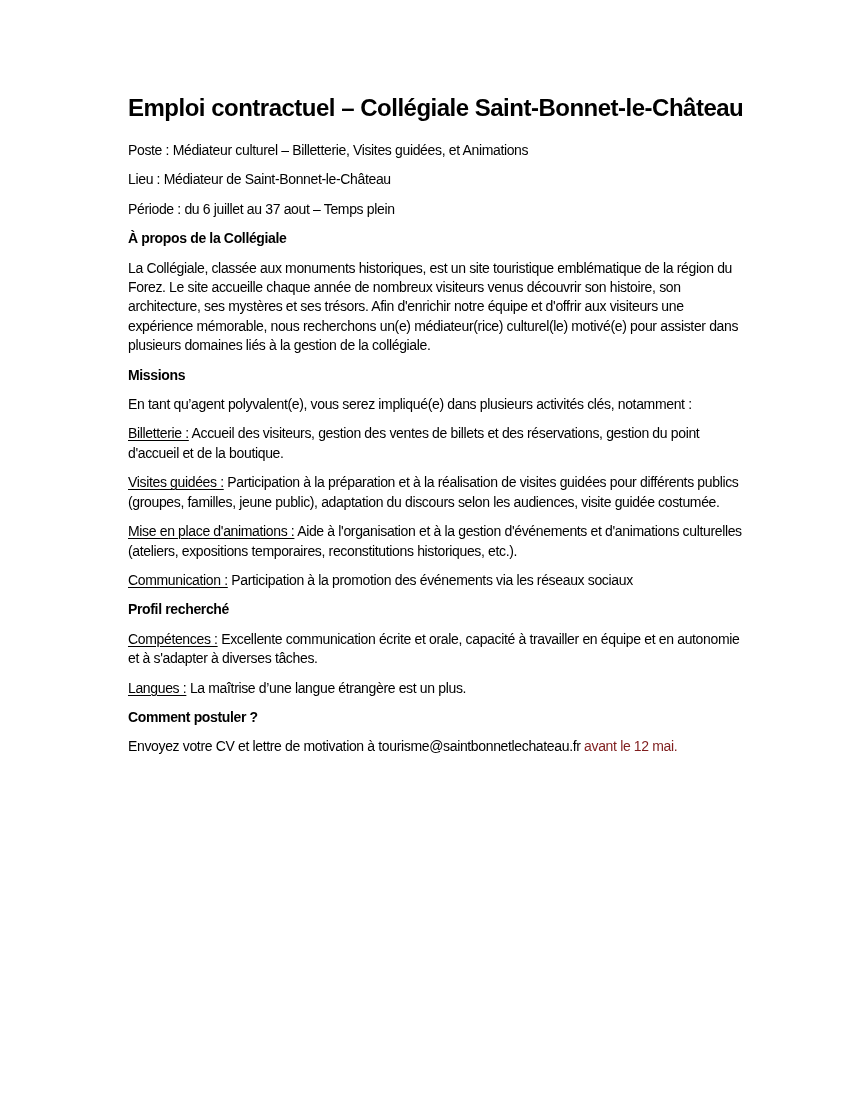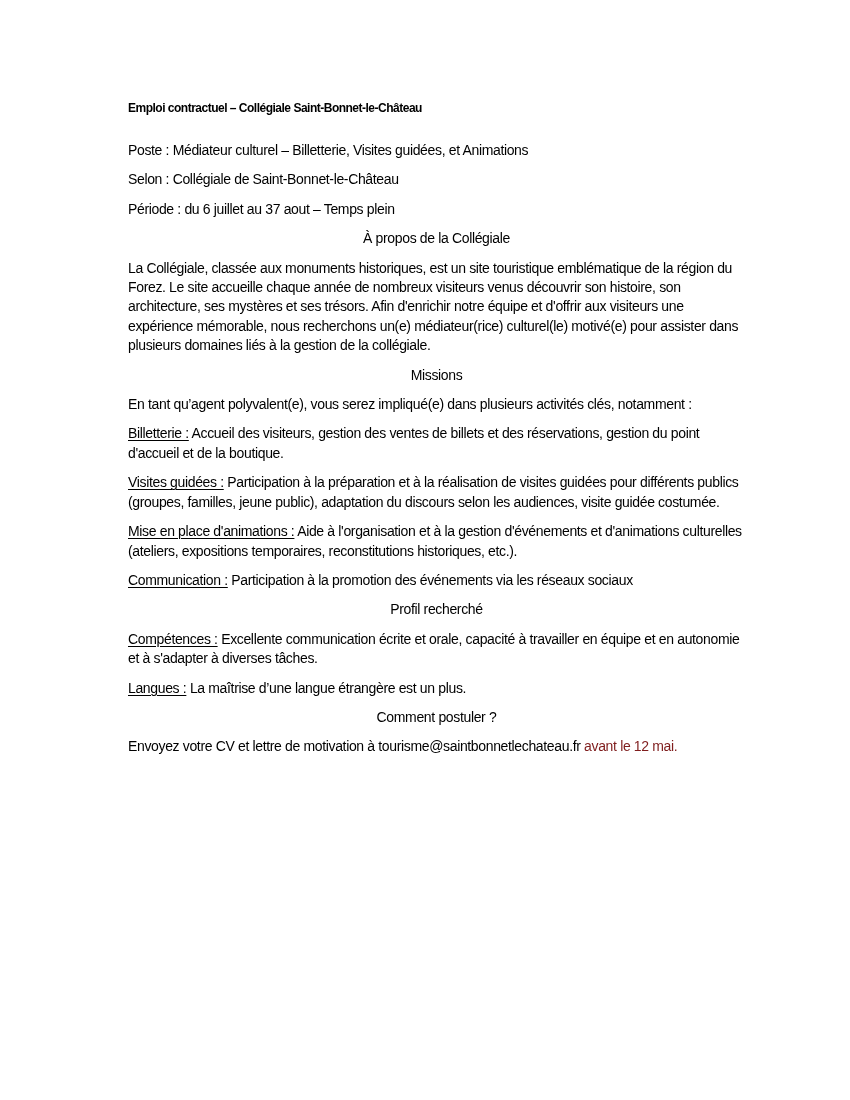--- a/index.html
+++ b/index.html
@@ -18,55 +18,54 @@
     box-sizing: border-box;
     width: 850px;
     height: 1100px;
     padding: 95px 105px 0 128px;
     background: #ffffff;
   }
   .content {
     width: 617px;
   }
   h1.doc-title {
-    font-size: 12px;
+    font-size: 24px;
     line-height: 26px;
     font-weight: bold;
     letter-spacing: -0.5px;
     margin: 0 0 20px 0;
   }
   p {
     font-size: 14px;
     line-height: 19.4px;
     letter-spacing: -0.35px;
     margin: 8px 0 10px 0;
   }
   p.heading {
-    font-weight: normal;
-    text-align: center;
+    font-weight: bold;
   }
   .u {
     text-decoration: underline;
     text-underline-offset: 2px;
     text-decoration-thickness: 1px;
   }
   .deadline {
     color: #7f1d1d;
   }
 </style>
 </head>
 <body>
 
 <div class="page">
   <div class="content">
 
     <h1 class="doc-title">Emploi contractuel – Collégiale Saint-Bonnet-le-Château</h1>
 
     <p>Poste : Médiateur culturel – Billetterie, Visites guidées, et Animations</p>
-    <p>Selon : Collégiale de Saint-Bonnet-le-Château</p>
+    <p>Lieu : Médiateur de Saint-Bonnet-le-Château</p>
     <p>Période : du 6 juillet au 37 aout – Temps plein</p>
 
     <p class="heading">À propos de la Collégiale</p>
     <p>La Collégiale, classée aux monuments historiques, est un site touristique emblématique de la région du Forez. Le site accueille chaque année de nombreux visiteurs venus découvrir son histoire, son architecture, ses mystères et ses trésors. Afin d'enrichir notre équipe et d'offrir aux visiteurs une expérience mémorable, nous recherchons un(e) médiateur(rice) culturel(le) motivé(e) pour assister dans plusieurs domaines liés à la gestion de la collégiale.</p>
 
     <p class="heading">Missions</p>
     <p>En tant qu’agent polyvalent(e), vous serez impliqué(e) dans plusieurs activités clés, notamment :</p>
 
     <p><span class="u">Billetterie :</span><span> Accueil des visiteurs, gestion des ventes de billets et des réservations, gestion du point d'accueil et de la boutique.</span></p>
 

